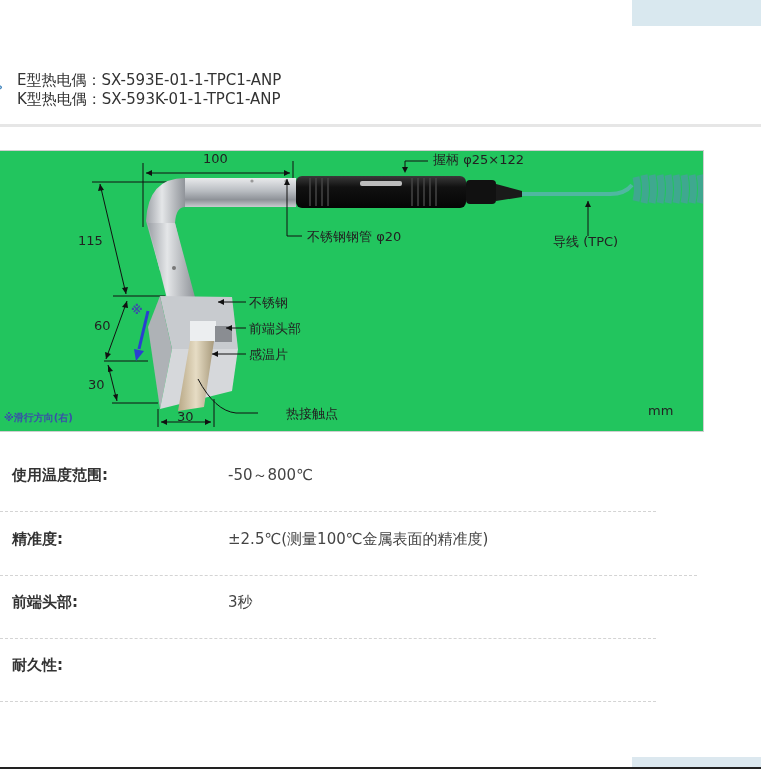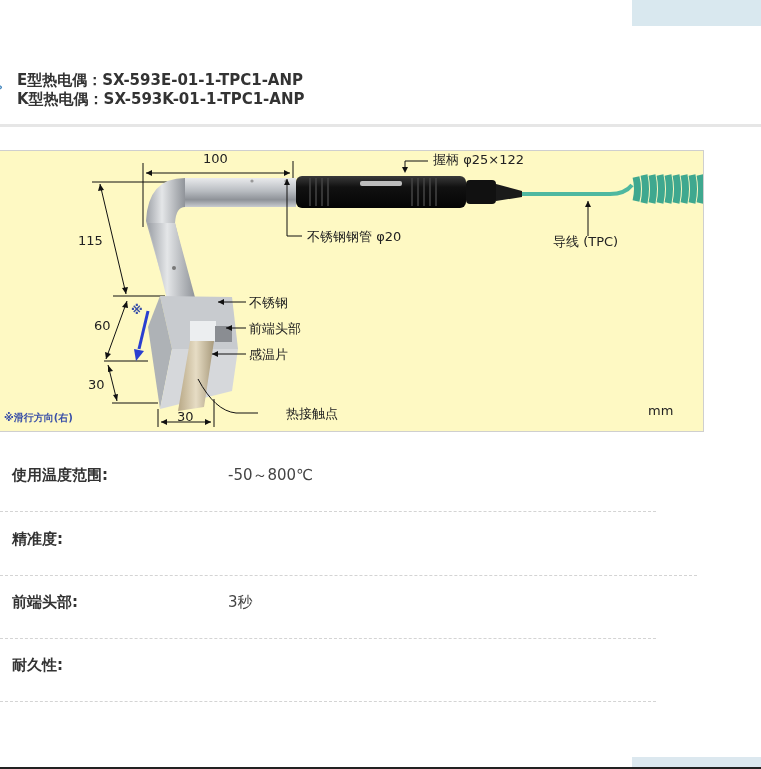--- a/index.html
+++ b/index.html
@@ -20,31 +20,31 @@
   .bottom-bar {
     position:absolute; left:0; top:767px; width:761px; height:2px; background:#222;
   }
   .header {
     position:absolute; left:0; top:70px; width:761px;
   }
   .header .arrow {
     position:absolute; left:-2px; top:10px; color:#4a8ac0; font-size:12px; font-weight:bold;
   }
   .header .line {
-    position:absolute; left:17px; font-size:15px; font-weight:bold; color:#333;
+    position:absolute; left:17px; font-size:15px; font-weight:normal; color:#333;
     letter-spacing:0px; white-space:nowrap;text-align:center;
   }
   .header .l1 { top:1px; }
   .header .l2 { top:20px; }
   .header-rule {
     position:absolute; left:0; top:124px; width:761px; height:3px; background:#e6e6e6;
   }
   .figure {
     position:absolute; left:0; top:150px; width:703px; height:280px;
-    border:1px solid #cfcfcf; border-left:none; background:#fef9c3; overflow:hidden;
+    border:1px solid #cfcfcf; border-left:none; background:#22c55e; overflow:hidden;
   }
   .figure svg { position:absolute; left:0; top:0; }
   .fig-label {
     position:absolute; font-size:13px; color:#222; white-space:nowrap;
   }
   .fig-note {
     position:absolute; font-size:10px; color:#3a50a8; font-weight:bold; white-space:nowrap;
   }
   .spec {
     position:absolute; left:0; width:656px; height:63px;
@@ -208,20 +208,21 @@
   <div class="fig-note" style="left:4px; top:260px;">※滑行方向(右)</div>
   <div class="fig-label" style="left:648px; top:252px;">mm</div>
 </div>
 
 <div class="spec" style="top:448px;">
   <div class="k">使用温度范围:</div>
   <div class="v">-50～800℃</div>
 </div>
 <div class="spec" style="top:512px;padding-left:41px;">
   <div class="k">精准度:</div>
+  <div class="v">±2.5℃(测量100℃金属表面的精准度)</div>
 </div>
 <div class="spec" style="top:575px;">
   <div class="k">前端头部:</div>
   <div class="v">3秒</div>
 </div>
 <div class="spec" style="top:638px;">
   <div class="k">耐久性:</div>
 </div>
 
 <div class="bottom-tab"></div>

